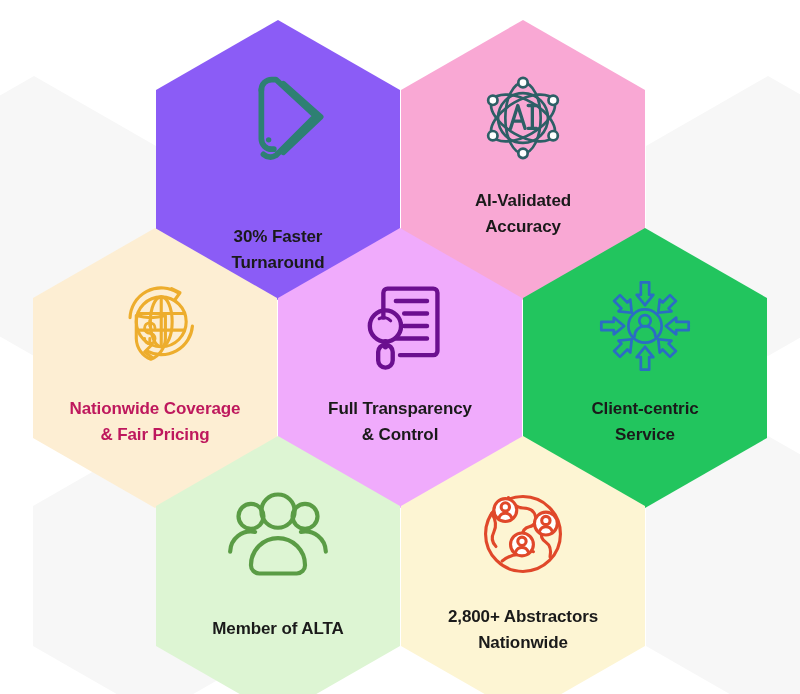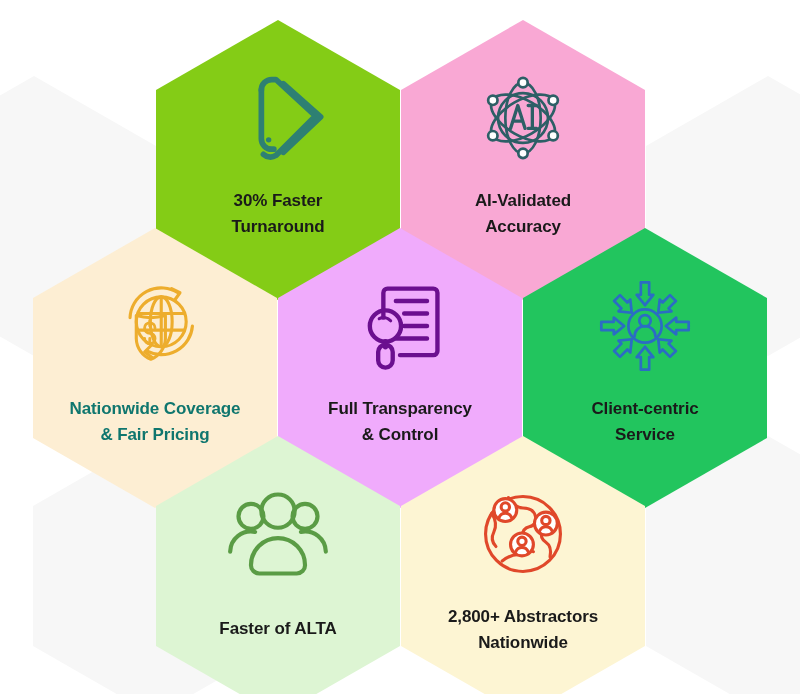--- a/index.html
+++ b/index.html
@@ -97,21 +97,21 @@
 </head>
 <body>
 
 <div class="stage" style="background: rgb(255, 255, 255);">
 
   <div class="hex-deco d1" style="background: rgb(247, 247, 247);"></div>
   <div class="hex-deco d2" style="background: rgb(247, 247, 247);"></div>
   <div class="hex-deco d3" style="background: rgb(247, 247, 247);"></div>
   <div class="hex-deco d4" style="background: rgb(247, 247, 247);"></div>
 
-  <div class="hex hex-bg r1c1" style="background: #84cc16;">
+  <div class="hex hex-bg r1c1" style="background: #8b5cf6; gap: 36px;">
     <div class="hex-icon">
       <svg viewBox="0 0 100 100" fill="none" stroke="#2e8073" stroke-width="5.5" stroke-linecap="round" stroke-linejoin="round">
         <path d="M34 23 L34 70 a10 10 0 0 0 10 10 L46 80"></path>
         <path d="M34 23 a10 10 0 0 1 10 -10 L48 13 L86 48 L48 86 a10 10 0 0 1 -12 -1"></path>
         <path d="M55 17 L91 49 L55 83"></path>
         <circle cx="41" cy="71" r="2.6" fill="#2e8073" stroke="none"></circle>
       </svg>
     </div>
     <div class="hex-label" style="color: rgb(26, 26, 26);">30% Faster
 Turnaround</div>
@@ -146,21 +146,21 @@
         <path d="M34 38 H78 M34 54 H78 M56 22 V70"></path>
         <path d="M26 42 A30 30 0 0 1 72 18"></path>
         <path d="M66 14 L74 18 L69 25" stroke-width="3"></path>
         <path d="M86 50 A30 30 0 0 1 42 74"></path>
         <path d="M46 69 L40 75 L47 80" stroke-width="3"></path>
         <path d="M32 40 L32 62 a22 22 0 0 0 14 20 a22 22 0 0 0 14 -20 L60 40 a28 14 0 0 1 -28 0 Z" fill="none"></path>
         <path d="M50 52 a5 5 0 1 0 -5 5 a5 5 0 1 1 -5 5" stroke-width="2.8"></path>
         <path d="M45 45 L45 50 M45 62 L45 67" stroke-width="2.8"></path>
       </svg>
     </div>
-    <div class="hex-label" style="color: #0f766e;">Nationwide Coverage
+    <div class="hex-label" style="color: #be185d;">Nationwide Coverage
 &amp; Fair Pricing</div>
   </div>
 
   <div class="hex hex-bg r2c2" style="background: #f0abfc;">
     <div class="hex-icon">
       <svg viewBox="0 0 100 100" fill="none" stroke="#6b0f8f" stroke-width="4.2" stroke-linecap="round" stroke-linejoin="round">
         <path d="M34 42 L34 18 a4 4 0 0 1 4 -4 L82 14 a4 4 0 0 1 4 4 L86 74 a4 4 0 0 1 -4 4 L50 78"></path>
         <path d="M46 26 H76 M54 38 H76 M54 50 H76 M46 62 H76"></path>
         <circle cx="36" cy="50" r="15"></circle>
         <path d="M30 43 a9 9 0 0 1 11 2" stroke-width="3"></path>
@@ -203,21 +203,21 @@
     <div class="hex-icon">
       <svg viewBox="0 0 100 100" fill="none" stroke="#5a9c45" stroke-width="4" stroke-linecap="round" stroke-linejoin="round">
         <circle cx="24" cy="33" r="12"></circle>
         <path d="M4 67 a20 20 0 0 1 24 -19"></path>
         <circle cx="76" cy="33" r="12"></circle>
         <path d="M96 67 a20 20 0 0 0 -24 -19"></path>
         <circle cx="50" cy="28" r="16"></circle>
         <path d="M24 80 a26 26 0 0 1 52 0 a8 8 0 0 1 -8 8 L32 88 a8 8 0 0 1 -8 -8 Z"></path>
       </svg>
     </div>
-    <div class="hex-label single" style="color: rgb(26, 26, 26);">Faster of ALTA</div>
+    <div class="hex-label single" style="color: rgb(26, 26, 26);">Member of ALTA</div>
   </div>
 
   <div class="hex hex-bg r3c2" style="background: rgb(253, 245, 211);">
     <div class="hex-icon">
       <svg viewBox="0 0 100 100" fill="none" stroke="#e0482a" stroke-width="3" stroke-linecap="round" stroke-linejoin="round">
         <circle cx="50" cy="50" r="36"></circle>
         <path d="M20 30 q6 10 2 18 q-4 8 2 14"></path>
         <path d="M36 15 q6 10 14 10 q10 0 12 8 q2 8 -6 10 q-8 2 -6 12 q2 10 10 12"></path>
         <path d="M80 36 q-10 2 -12 10 q-2 8 4 12 q6 4 4 14"></path>
         <path d="M30 76 q10 -8 20 -6"></path>

